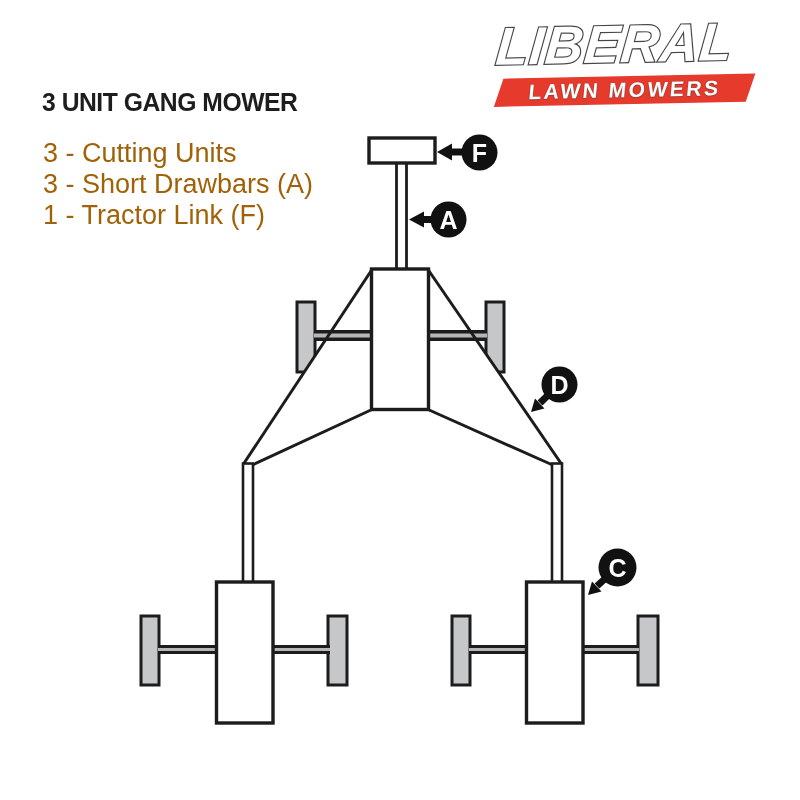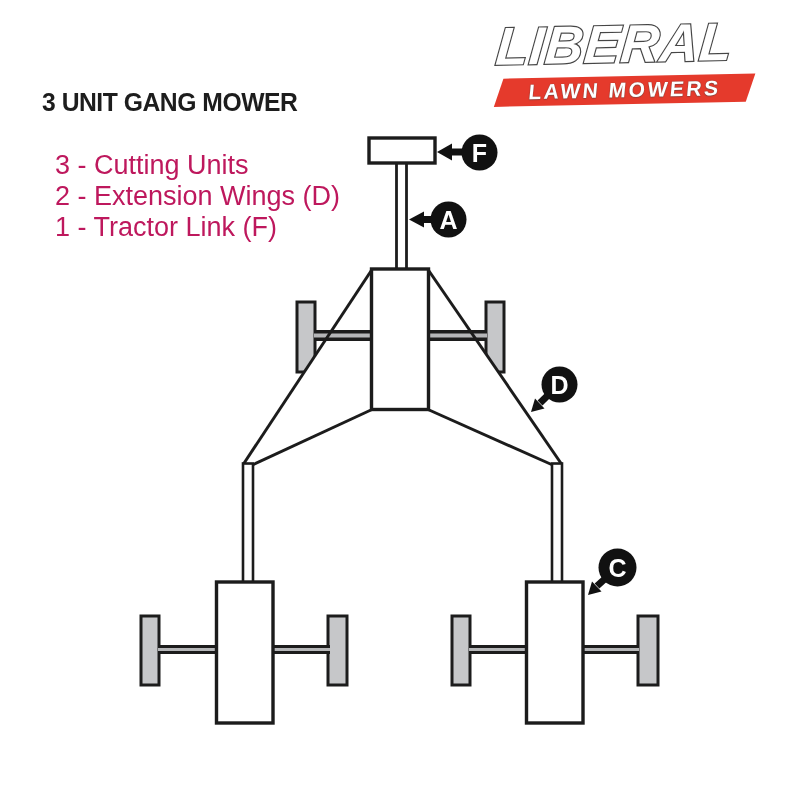--- a/index.html
+++ b/index.html
@@ -27,23 +27,23 @@
     text-shadow:0 0 1px rgba(70,70,70,.85), 0 1px 1px rgba(70,70,70,.4);
   }
   
   .page-title{
     position:absolute;left:42px;top:87px;margin:0;
     font-size:26px;font-weight:bold;color:#1d1d1d;letter-spacing:-0.5px;
     transform:scaleX(0.95);transform-origin:left center;
     white-space:nowrap;
   }
   .parts-list{
-    position:absolute;left:43px;top:138px;margin:12px;padding:0;
+    position:absolute;left:43px;top:138px;margin:0;padding:0;
     list-style:none;
-    font-size:27px;line-height:31px;color:#be185d;
+    font-size:27px;line-height:31px;color:#a16207;
     white-space:nowrap;
   }
   
   .diagram{position:absolute;left:0;top:0;}
   .callout-letter{
     font-family:"Liberation Sans", sans-serif;
     font-weight:bold;font-size:25px;fill:#ffffff;text-anchor:middle;
   }
 </style>
 </head>
@@ -57,21 +57,21 @@
   </svg>
   <div class="logo-banner">
     <span>LAWN MOWERS</span>
   </div>
 </header>
 
 <h1 class="page-title">3 UNIT GANG MOWER</h1>
 
 <ul class="parts-list">
   <li>3 - Cutting Units</li>
-  <li>2 - Extension Wings (D)</li>
+  <li>3 - Short Drawbars (A)</li>
   <li>1 - Tractor Link (F)</li>
 </ul>
 
 <svg class="diagram" width="800" height="800" viewBox="0 0 800 800">
 
   <g>
     <rect x="297" y="302" width="18" height="70" fill="#c6c7c9" stroke="#1c1c1c" stroke-width="3"></rect>
     <rect x="486" y="302" width="18" height="70" fill="#c6c7c9" stroke="#1c1c1c" stroke-width="3"></rect>
   </g>
 

